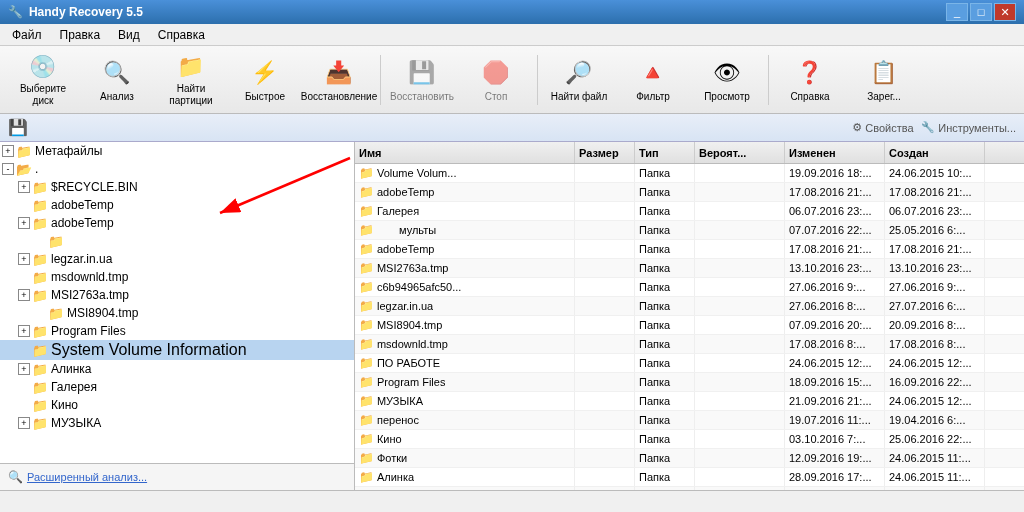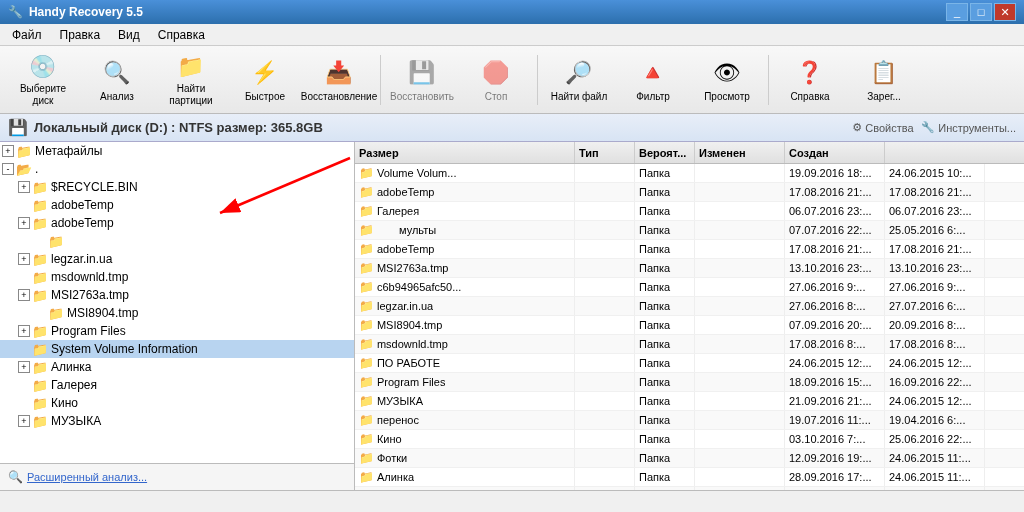--- a/index.html
+++ b/index.html
@@ -247,21 +247,20 @@
     </button>
     <button class="tool-btn">
       <div class="tool-btn-icon">📋</div>
       <div class="tool-btn-label">Зарег...</div>
     </button>
   </div>
 
   <div class="disk-bar">
     <div class="disk-title">
       <span style="font-size:16px;">💾</span>
-      <span style="color:#333;">Локальный диск (D:) : NTFS  размер: 365.8GB</span>
     </div>
     <div class="disk-actions">
       <button class="disk-action-btn">
         <span>⚙</span>
         <span>Свойства</span>
       </button>
       <button class="disk-action-btn">
         <span>🔧</span>
         <span>Инструменты...</span>
       </button>
@@ -323,21 +322,21 @@
             <span style="font-size: 12px;">MSI8904.tmp</span>
           </div>
           <div class="tree-item" style="padding-left: 18px;">
             <span class="tree-expand" style="font-size: 9px; border: 1px solid rgb(136, 136, 136); width: 12px; height: 12px; display: inline-flex; align-items: center; justify-content: center; margin-right: 2px; background: rgb(255, 255, 255);">+</span>
             <span class="tree-icon" style="font-size: 13px;">📁</span>
             <span style="font-size: 12px;">Program Files</span>
           </div>
           <div class="tree-item selected" style="padding-left: 18px;">
             <span class="tree-expand" style="font-size: 9px; border: none; width: 12px; height: 12px; display: inline-flex; align-items: center; justify-content: center; margin-right: 2px; background: transparent;"></span>
             <span class="tree-icon" style="font-size: 13px;">📁</span>
-            <span style="font-size: 12px;">System Volume Information</span>
+            <span style="font-size: 16px;">System Volume Information</span>
           </div>
           <div class="tree-item" style="padding-left: 18px;">
             <span class="tree-expand" style="font-size: 9px; border: 1px solid rgb(136, 136, 136); width: 12px; height: 12px; display: inline-flex; align-items: center; justify-content: center; margin-right: 2px; background: rgb(255, 255, 255);">+</span>
             <span class="tree-icon" style="font-size: 13px;">📁</span>
             <span style="font-size: 12px;">Алинка</span>
           </div>
           <div class="tree-item" style="padding-left: 18px;">
             <span class="tree-expand" style="font-size: 9px; border: none; width: 12px; height: 12px; display: inline-flex; align-items: center; justify-content: center; margin-right: 2px; background: transparent;"></span>
             <span class="tree-icon" style="font-size: 13px;">📁</span>
             <span style="font-size: 12px;">Галерея</span>
@@ -354,20 +353,21 @@
           </div>
         </div>
       <div class="tree-footer">
         <span style="margin-right:4px;">🔍</span>
         <a>Расширенный анализ...</a>
       </div>
     </div>
 
     <div class="file-panel">
       <div class="file-header">
+        <div class="file-header-cell">Имя</div>
         <div class="file-header-cell">Размер</div>
         <div class="file-header-cell">Тип</div>
         <div class="file-header-cell">Вероят...</div>
         <div class="file-header-cell">Изменен</div>
         <div class="file-header-cell">Создан</div>
       </div>
       <div class="file-list" id="file-list">
 
       <div class="file-row">
             <div class="file-cell file-name-cell">

